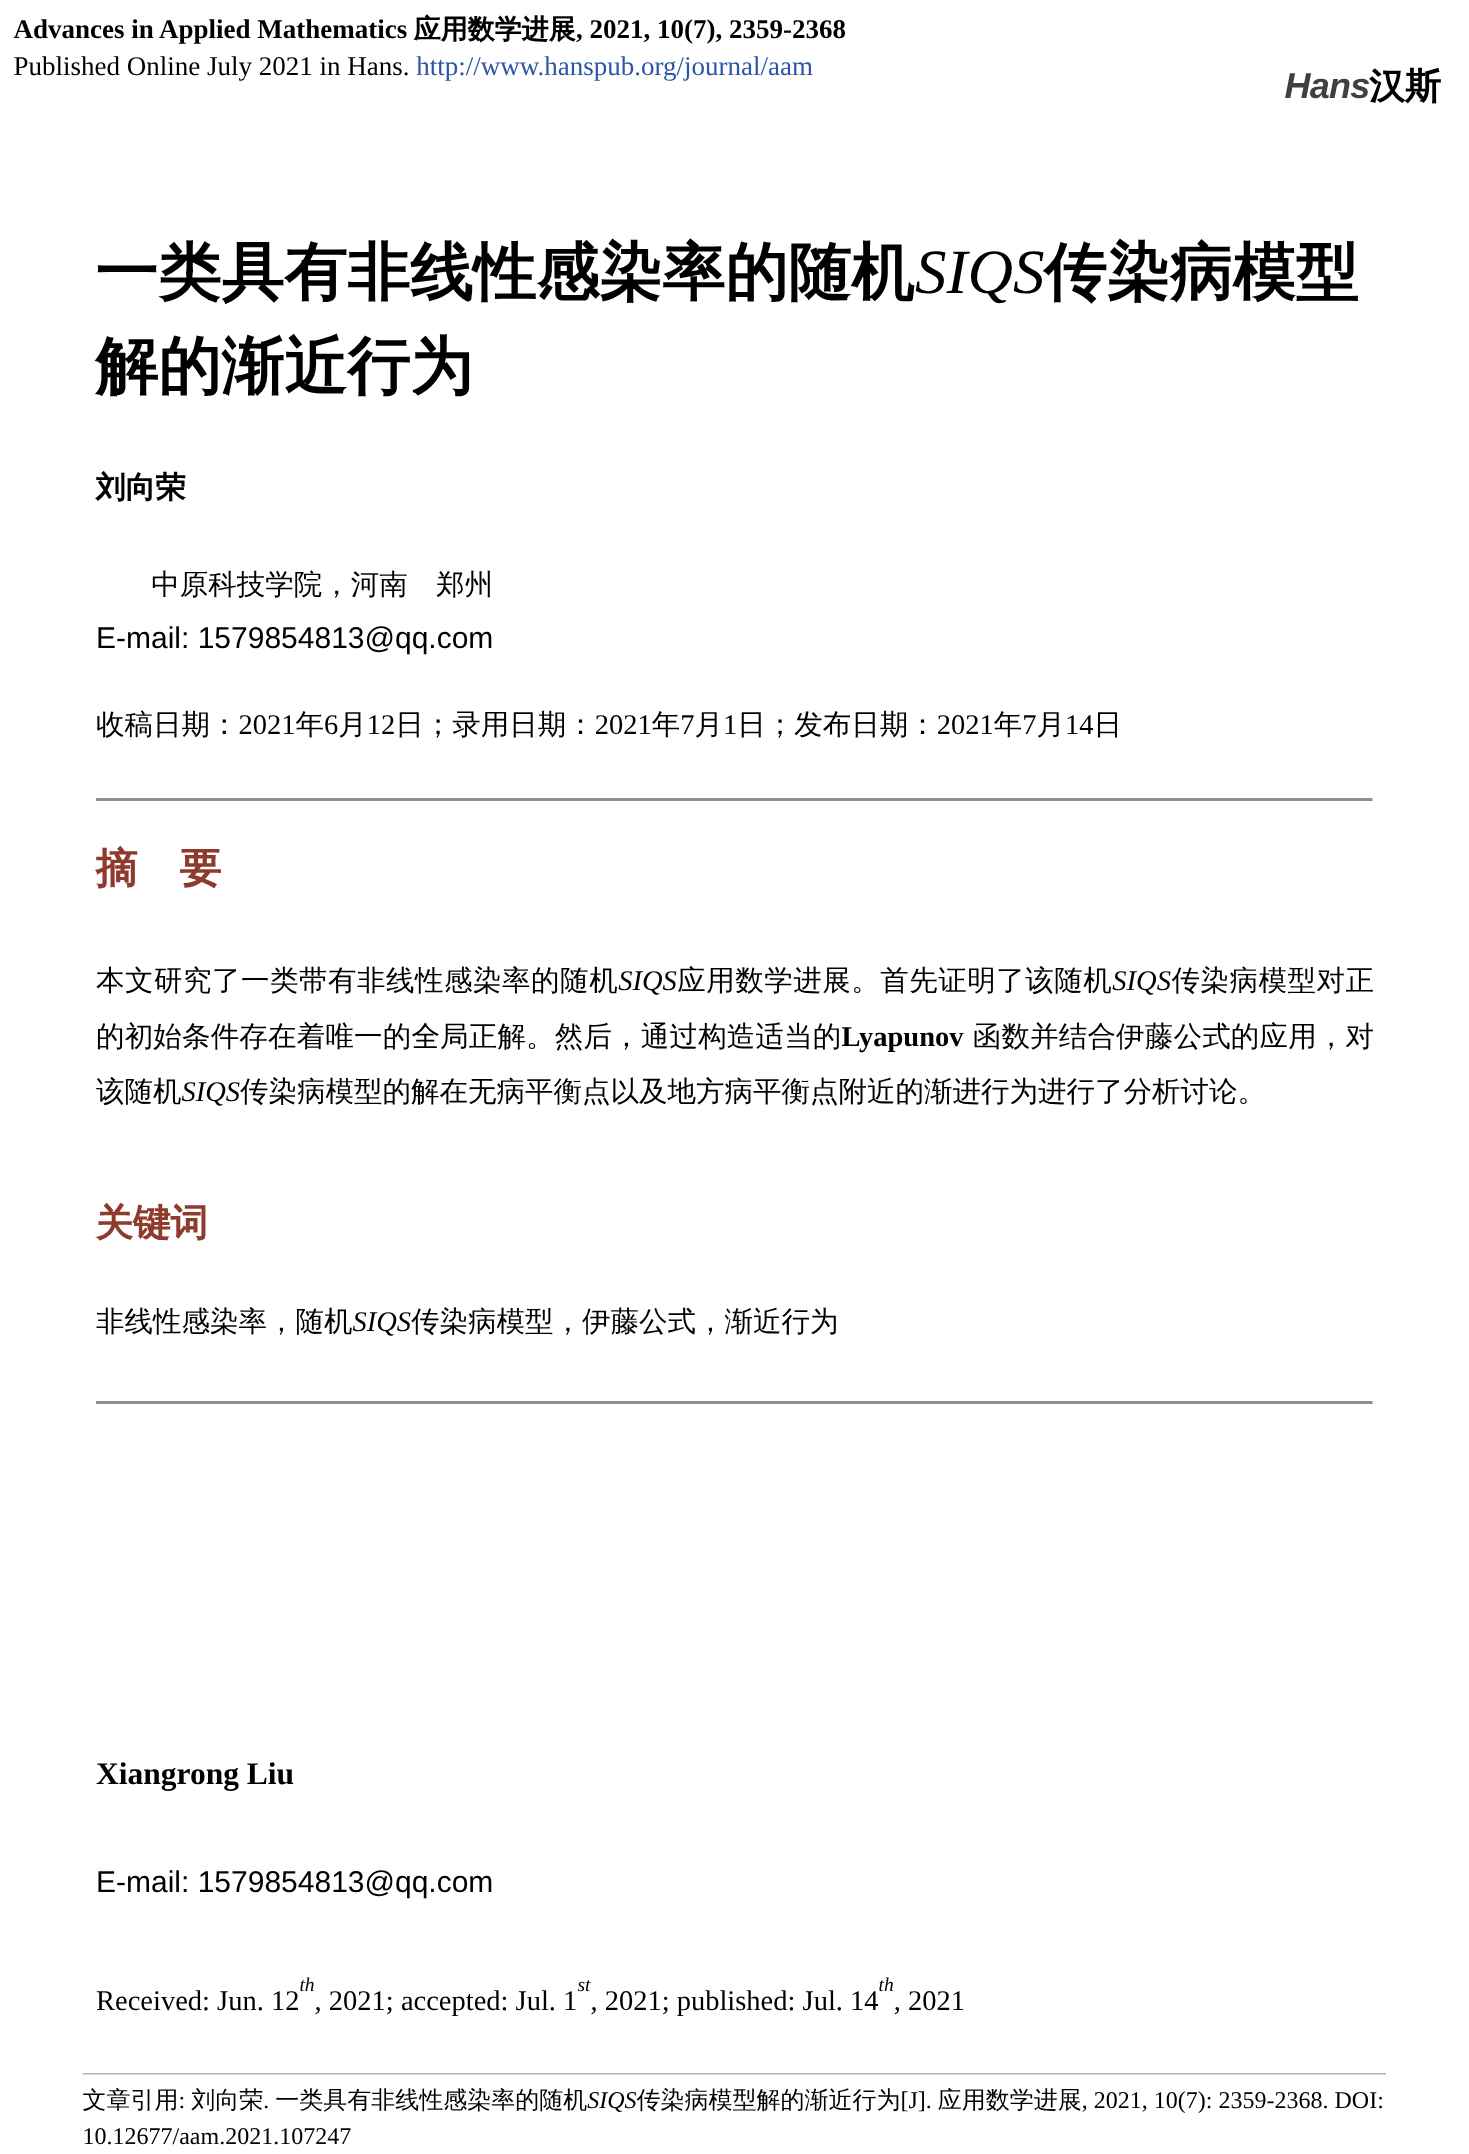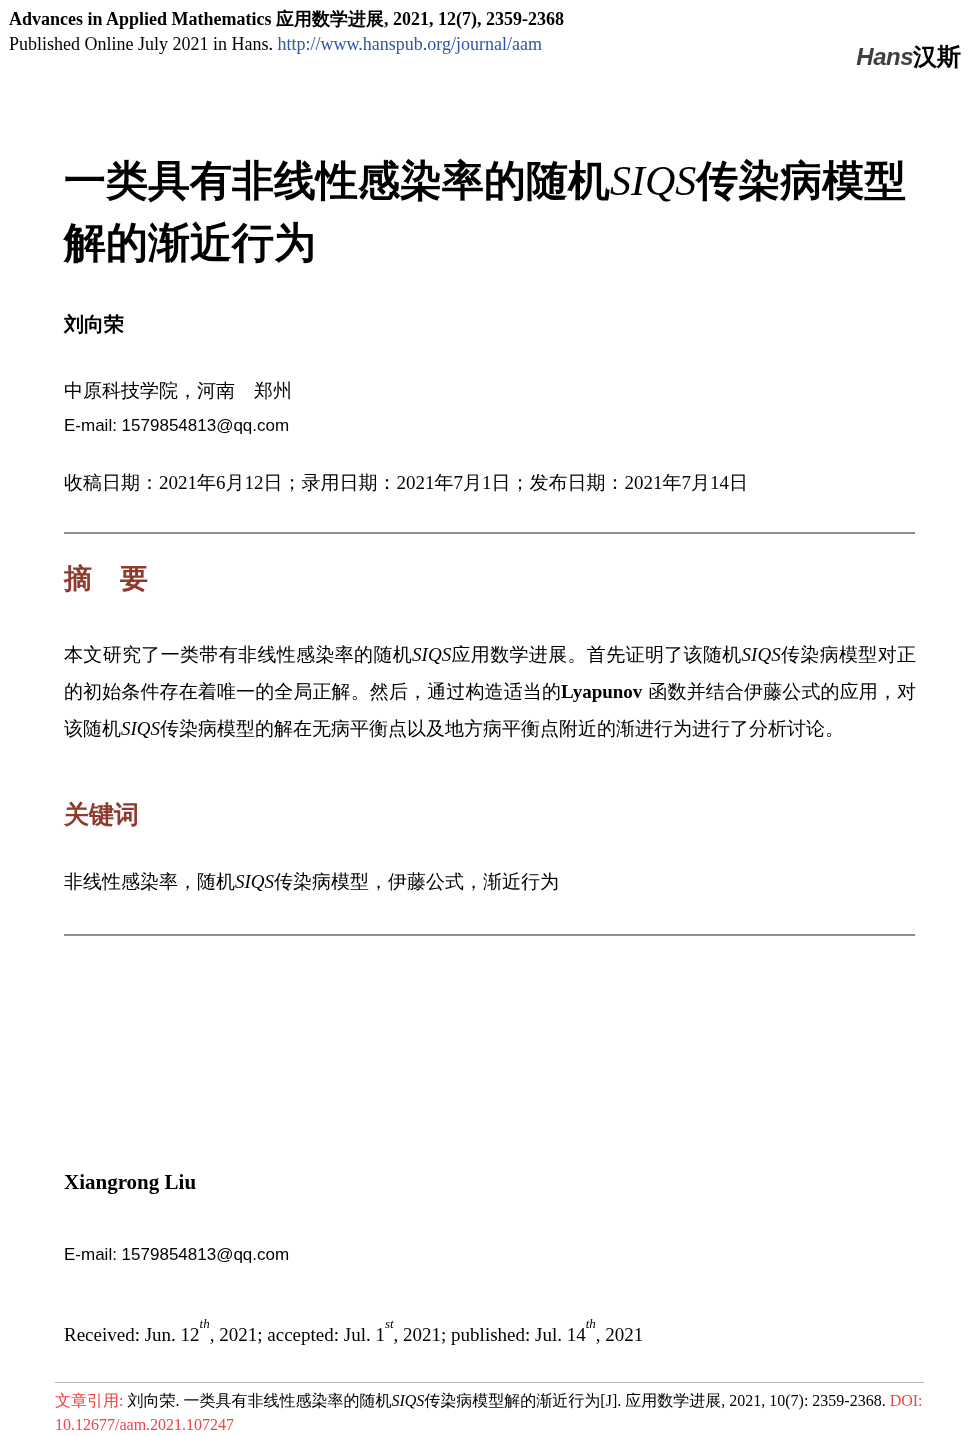--- a/index.html
+++ b/index.html
@@ -7,40 +7,40 @@
     width: 979px; height: 1436px;
     background: #ffffff;
     font-family: "Liberation Serif", "DejaVu Serif", serif;
     color: #000;
   }
   .page { position: relative; width: 979px; height: 1436px; background: #fff; overflow: hidden; }
   .abs { position: absolute; }
 
   a.link { color: #2d55a5; text-decoration: none; cursor: pointer; }
   .math { font-family: "Liberation Serif", "DejaVu Serif", serif; font-style: italic; font-weight: normal; }
-  .red { color: #ef4444; }
+  .red { color: #000000; }
 
   
   .header { top: 7px; left: 9px; font-size: 18px; line-height: 24.5px; }
   .journal-line { font-weight: bold; }
 
   .logo { top: 41px; right: 18px; font-size: 24px; font-weight: bold; white-space: nowrap; }
   .logo-hans { color: #404040; font-style: italic; font-family: "Liberation Sans", "DejaVu Sans", sans-serif; letter-spacing: -0.5px; }
   .logo-hanzi { color: #000; font-family: "DejaVu Sans", sans-serif; }
 
   
   .zh-title {
     top: 150px; left: 64px; width: 852px; margin: 0;
     font-family: "DejaVu Sans", "Liberation Sans", sans-serif;
     font-size: 42px; font-weight: bold; line-height: 61px; color: #000;
   }
   .zh-title .math { font-size: 42px; }
   .zh-author { top: 311px; left: 64px; font-size: 20px; font-weight: bold; font-family: "DejaVu Sans", sans-serif; }
-  .zh-affil { top: 377px; left: 64px; font-size: 19px; line-height: 28px; }
-  .email { font-family: "Liberation Sans", "DejaVu Sans", sans-serif; font-size: 17px; margin-top: 7px; }
+  .zh-affil { top: 377px; left: 64px; font-size: 19px; line-height: 28px; text-align: right; }
+  .email { font-family: "Liberation Sans", "DejaVu Sans", sans-serif; font-size: 20px; margin-top: 7px; }
   .zh-dates { top: 470px; left: 64px; font-size: 19px; text-align: center; }
 
   .rule { left: 64px; width: 851px; height: 2px; background: #8f8f8f; }
   .rule1 { top: 532px; }
   .rule2 { top: 934px; }
 
   .sec-heading { left: 64px; color: #8e3a2d; font-weight: bold; font-family: "DejaVu Sans", "Liberation Sans", sans-serif; margin: 0; text-align: right; }
   .abstract-heading { top: 560px; font-size: 28px; }
   .keywords-heading { top: 798px; font-size: 25px; }
 
@@ -73,21 +73,21 @@
   
   .thin-rule { top: 1382px; left: 55px; width: 869px; height: 1px; background: #b3b3b3; }
   .footer { top: 1389px; left: 55px; width: 872px; font-size: 16px; line-height: 24px; text-align: left; }
 </style>
 </head>
 <body>
 
 <div class="page">
 
   <div class="abs header">
-    <div class="journal-line">Advances in Applied Mathematics 应用数学进展, 2021, 12(7), 2359-2368</div>
+    <div class="journal-line">Advances in Applied Mathematics 应用数学进展, 2021, 10(7), 2359-2368</div>
     <div class="pub-line"><span>Published Online July 2021 in Hans. </span><a class="link">http://www.hanspub.org/journal/aam</a></div>
   </div>
 
   <div class="abs logo"><span class="logo-hans">Hans</span><span class="logo-hanzi">汉斯</span></div>
 
   <h1 class="abs zh-title"><span>一类具有非线性感染率的随机</span><span class="math">SIQS</span><span>传染病模型解的渐近行为</span></h1>
 
   <div class="abs zh-author">刘向荣</div>
 
   <div class="abs zh-affil">

